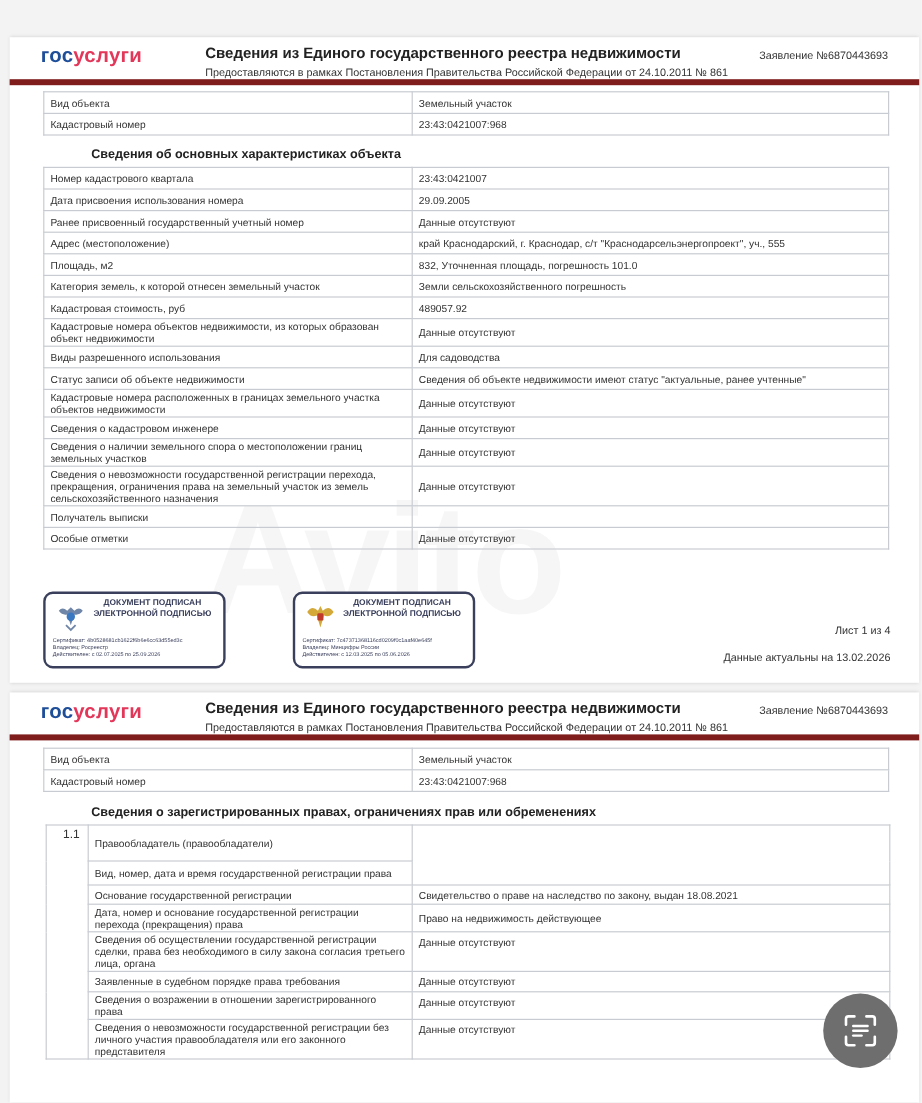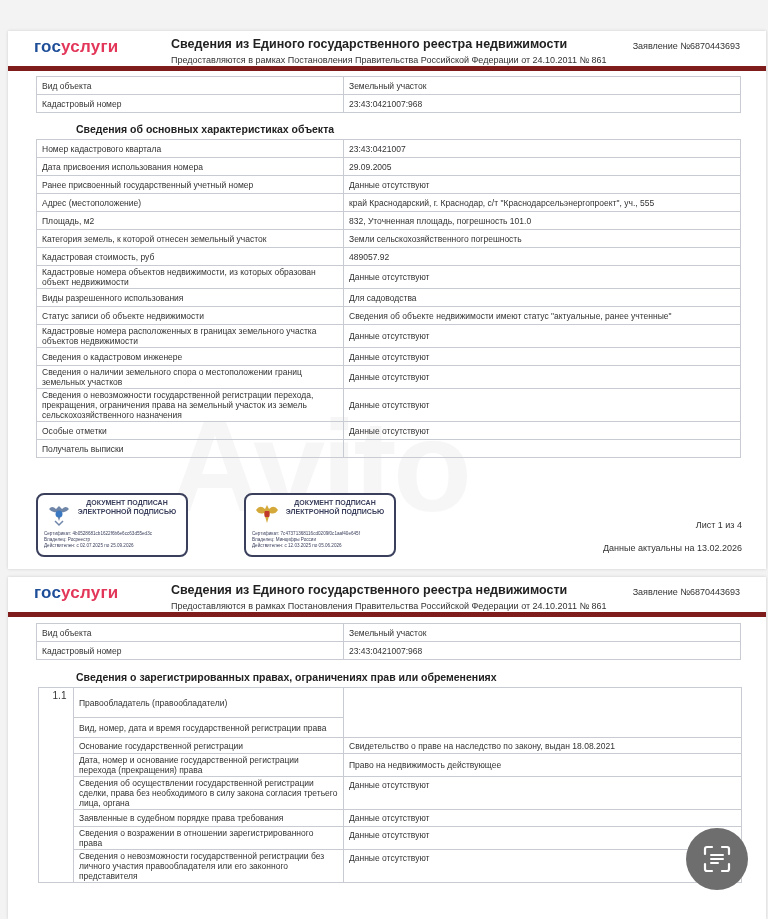--- a/index.html
+++ b/index.html
@@ -133,26 +133,26 @@
         </tr>
     <tr class="tall2">
           <td class="k">Сведения о наличии земельного спора о местоположении границ земельных участков</td>
           <td>Данные отсутствуют</td>
         </tr>
     <tr class="tall3">
           <td class="k">Сведения о невозможности государственной регистрации перехода, прекращения, ограничения права на земельный участок из земель сельскохозяйственного назначения</td>
           <td>Данные отсутствуют</td>
         </tr>
     <tr>
-          <td class="k">Особые отметки</td>
-          <td>Данные отсутствуют</td>
-        </tr>
-    <tr>
           <td class="k">Получатель выписки</td>
           <td></td>
+        </tr>
+    <tr>
+          <td class="k">Особые отметки</td>
+          <td>Данные отсутствуют</td>
         </tr>
   </tbody>
     </table>
 
   <div class="stamp" style="left:28px; top:462px;">
     <svg class="emb" viewBox="0 0 26 26">
       <path d="M3 8 Q6 4 10 8 L13 5 L16 8 Q20 4 23 8 Q20 12 16 11 L13 20 L10 11 Q6 12 3 8Z" fill="#6f86a8"></path>
       <circle cx="13" cy="13" r="3.5" fill="#3b78c2"></circle>
       <path d="M9 20 L13 24 L17 20" stroke="#6f86a8" stroke-width="1.5" fill="none"></path>
     </svg>

